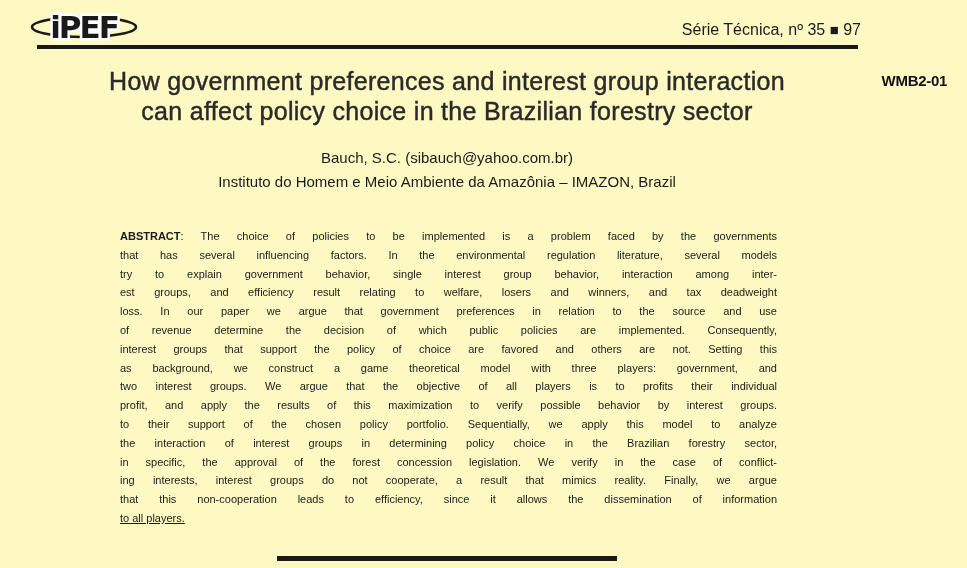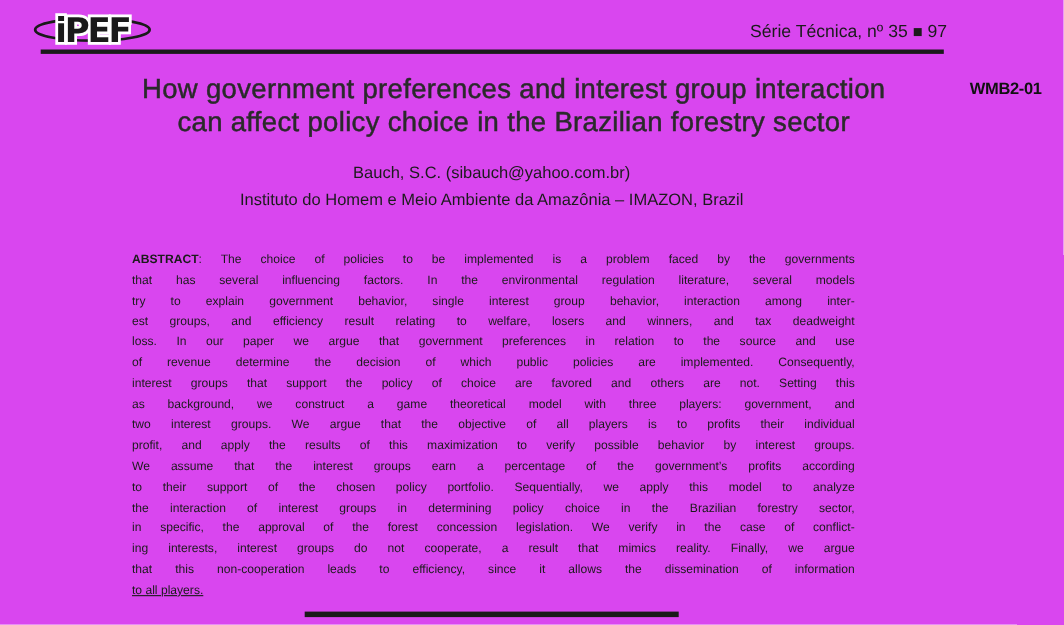--- a/index.html
+++ b/index.html
@@ -4,21 +4,21 @@
 <style>
   html, body {
     margin: 0;
     padding: 0;
     background: #ffffff;
   }
   .page {
     position: relative;
     width: 967px;
     height: 568px;
-    background: #d946ef;
+    background: #fef9c3;
     overflow: hidden;
     font-family: "Liberation Sans", sans-serif;
     color: #1b1b1b;
   }
   .logo {
     position: absolute;
     left: 28px;
     top: 5px;
     width: 112px;
     height: 40px;
@@ -58,21 +58,20 @@
     top: 66px;
     width: 894px;
     margin: 0;
     text-align: center;
     font-size: 25px;
     line-height: 30px;
     font-weight: normal;
     -webkit-text-stroke: 0.45px;
     letter-spacing: 0.3px;
     color: #2a2a2a;
-    padding-left: 20px;
   }
   .title .tline {
     display: block;
   }
   .authors {
     position: absolute;
     left: 0;
     top: 146px;
     width: 894px;
     text-align: center;
@@ -143,21 +142,20 @@
     <div class="abs-line"><span class="abs-label">ABSTRACT</span><span>: The choice of policies to be implemented is a problem faced by the governments</span></div>
   <div class="abs-line">that has several influencing factors. In the environmental regulation literature, several models</div>
       <div class="abs-line">try to explain government behavior, single interest group behavior, interaction among inter-</div>
       <div class="abs-line">est groups, and efficiency result relating to welfare, losers and winners, and tax deadweight</div>
       <div class="abs-line">loss. In our paper we argue that government preferences in relation to the source and use</div>
       <div class="abs-line">of revenue determine the decision of which public policies are implemented. Consequently,</div>
       <div class="abs-line">interest groups that support the policy of choice are favored and others are not. Setting this</div>
       <div class="abs-line">as background, we construct a game theoretical model with three players: government, and</div>
       <div class="abs-line">two interest groups. We argue that the objective of all players is to profits their individual</div>
       <div class="abs-line">profit, and apply the results of this maximization to verify possible behavior by interest groups.</div>
-      <div class="abs-line">We assume that the interest groups earn a percentage of the government’s profits according</div>
       <div class="abs-line">to their support of the chosen policy portfolio. Sequentially, we apply this model to analyze</div>
       <div class="abs-line">the interaction of interest groups in determining policy choice in the Brazilian forestry sector,</div>
       <div class="abs-line">in specific, the approval of the forest concession legislation. We verify in the case of conflict-</div>
       <div class="abs-line">ing interests, interest groups do not cooperate, a result that mimics reality. Finally, we argue</div>
       <div class="abs-line">that this non-cooperation leads to efficiency, since it allows the dissemination of information</div>
       <div class="abs-line last">to all players.</div>
     </div>
 
   <div class="bottom-rule"></div>
 

